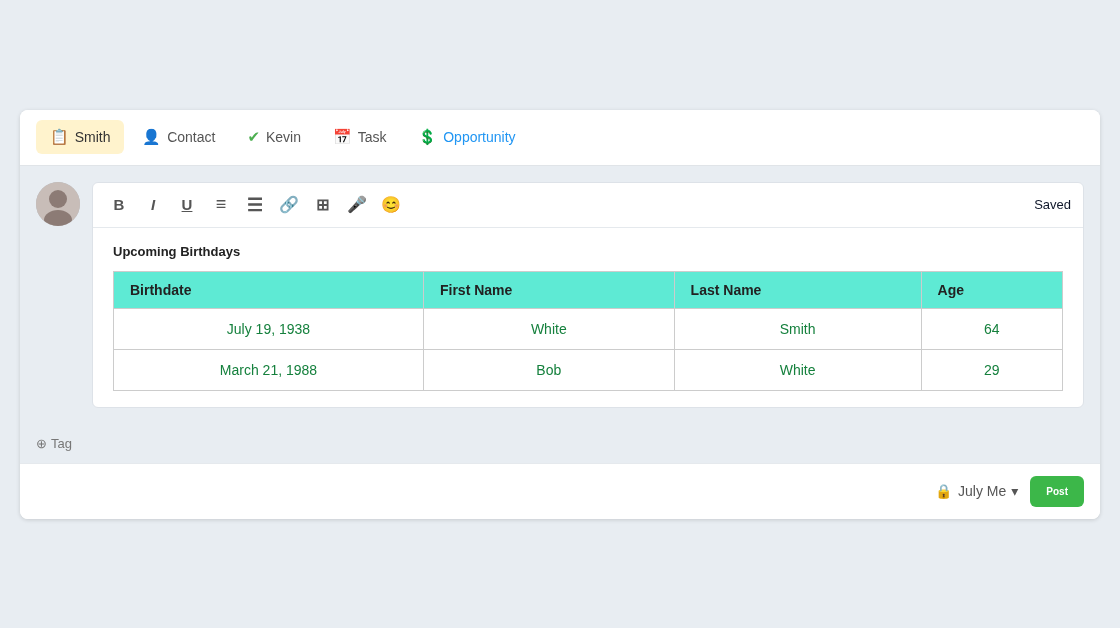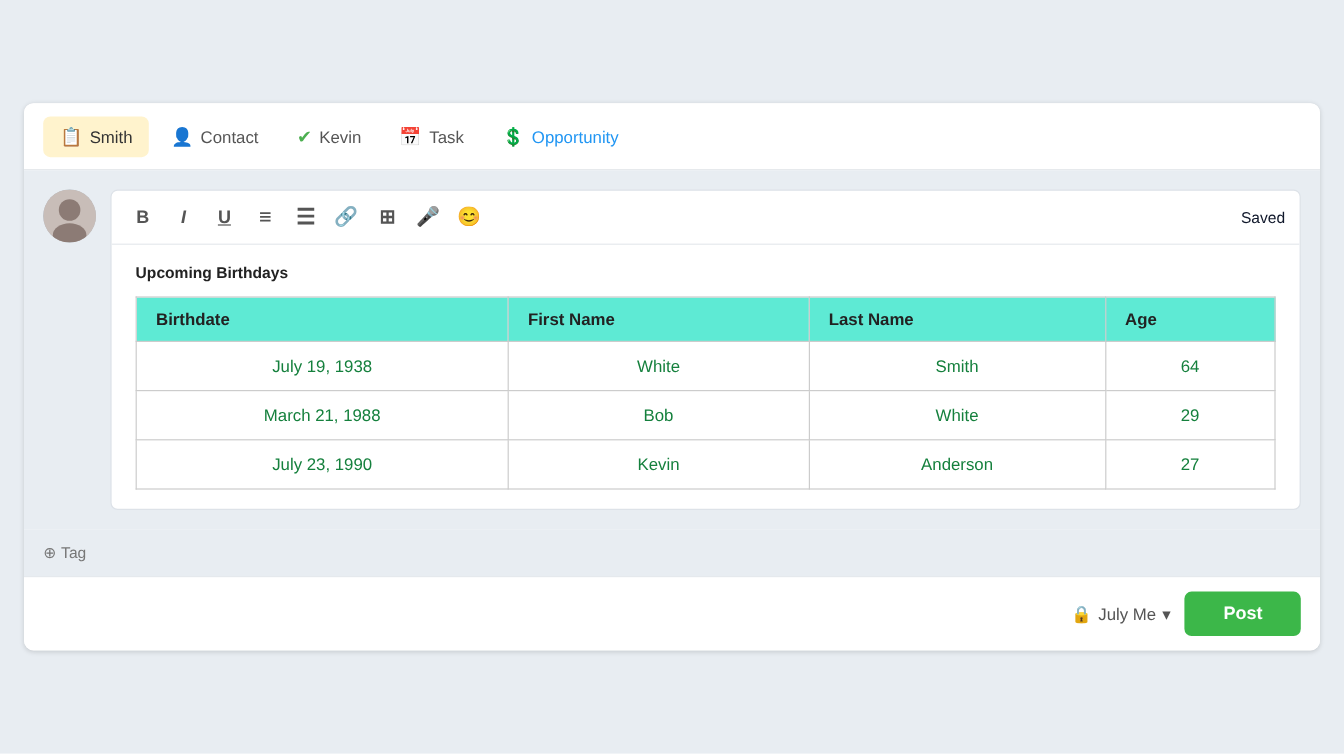--- a/index.html
+++ b/index.html
@@ -174,23 +174,23 @@
       gap: 5px;
       color: #555;
       font-size: 14px;
       cursor: pointer;
       background: none;
       border: none;
     }
     .post-btn {
       background: #3cb749;
       color: #fff;
-      font-size: 15px;
+      font-size: 10px;
       font-weight: 600;
-      padding: 10px 32px;
+      padding: 10px 16px;
       border: none;
       border-radius: 6px;
       cursor: pointer;
     }
   </style>
 </head>
 <body>
 
 <div class="card">
 
@@ -265,26 +265,20 @@
                 <td>White</td>
                 <td>Smith</td>
                 <td>64</td>
               </tr>
               <tr>
                 <td>March 21, 1988</td>
                 <td>Bob</td>
                 <td>White</td>
                 <td>29</td>
               </tr>
-              <tr>
-                <td>July 23, 1990</td>
-                <td>Kevin</td>
-                <td>Anderson</td>
-                <td>27</td>
-              </tr>
             </tbody>
         </table>
       </div>
     </div>
   </div>
 
   <div class="tag-area">
     <button class="tag-btn">
       <span>⊕</span>
       <span>Tag</span>

